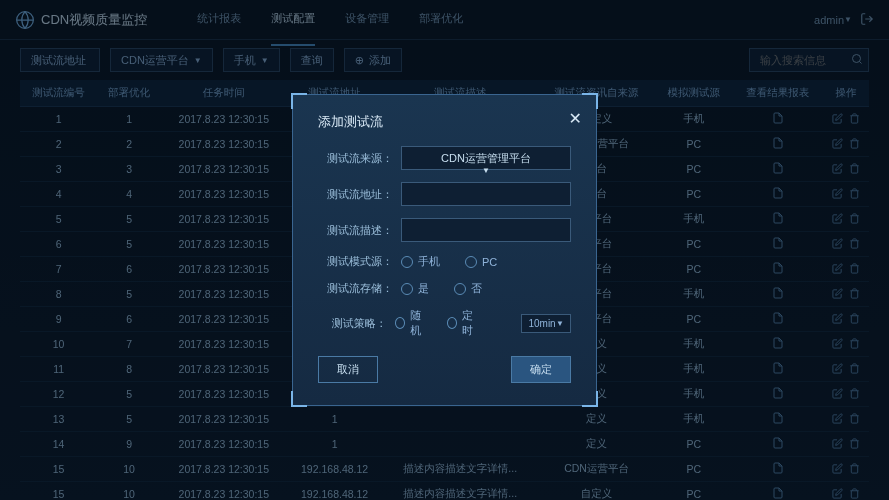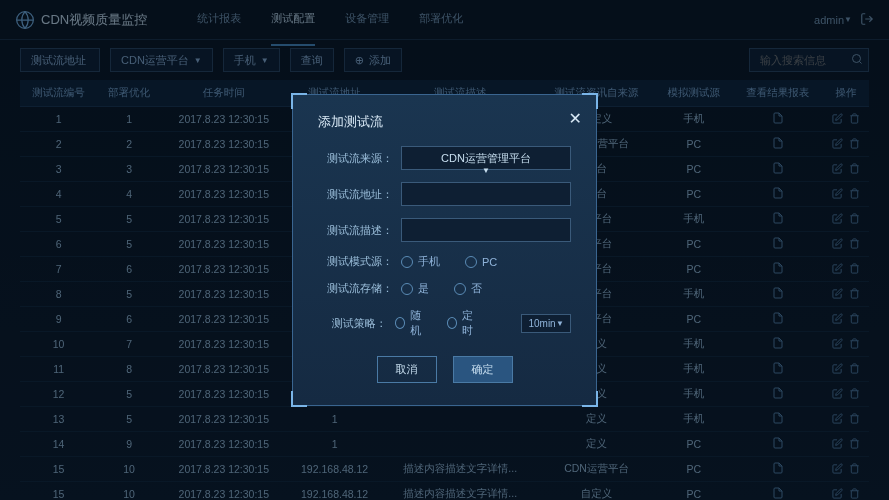--- a/index.html
+++ b/index.html
@@ -115,21 +115,21 @@
       color: #c8dff0;
       padding: 4px 8px;
       font-size: 11px;
       height: 24px;
     }
     .form-select { display: flex; justify-content: space-between; align-items: center; cursor: pointer; flex-direction: column; }
     .radio-group { display: flex; gap: 25px; align-items: center; }
     .radio { display: flex; align-items: center; gap: 5px; cursor: pointer; }
     .radio-circle { width: 12px; height: 12px; border: 1px solid #5a8bb5; border-radius: 50%; }
     .timer-select { width: 55px; background: #0e1f33; border: 1px solid #3a5a7a; padding: 3px 6px; display: flex; justify-content: space-between; align-items: center; font-size: 10px; margin-left: 23px; }
-    .modal-actions { display: flex; gap: 16px; justify-content: center; margin-top: 18px; font-family: Liberation Serif, serif; }
+    .modal-actions { display: flex; gap: 16px; justify-content: space-between; margin-top: 18px; font-family: Liberation Serif, serif; }
     .modal-btn { border: 1px solid #4a7aa5; padding: 5px 18px; cursor: pointer; color: #c8dff0; font-size: 11px; background: transparent; }
     .modal-btn.primary { background: #2a5580; }
   </style>
 </head>
 <body>
 
 <div class="header">
   <div class="logo">
     <svg class="logo-svg" viewBox="0 0 24 24" fill="none" stroke="#7ab5e8" stroke-width="1.5">
         <circle cx="12" cy="12" r="10"></circle>

